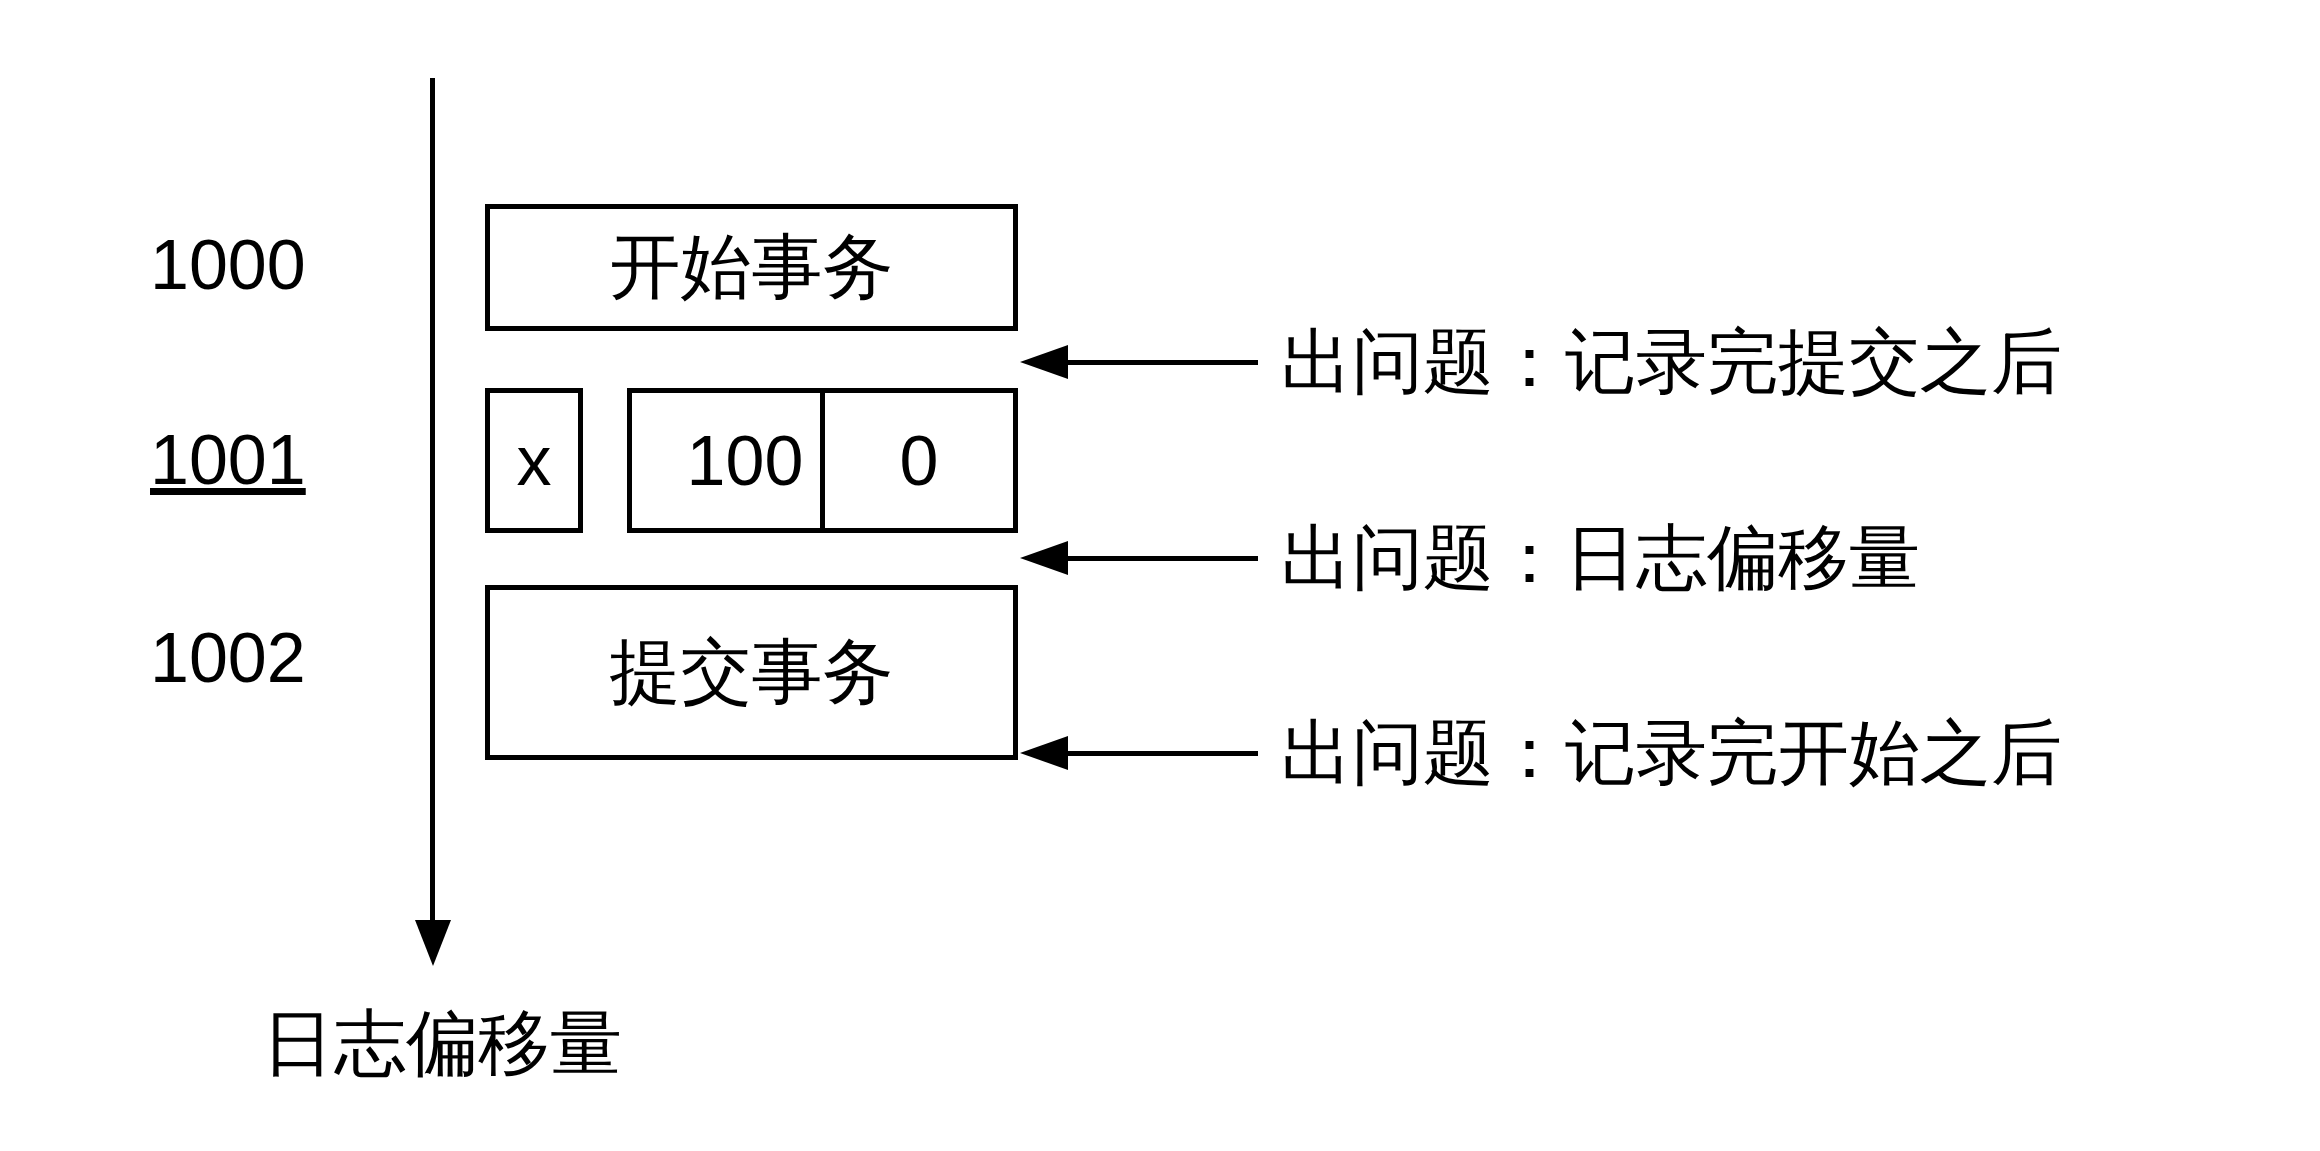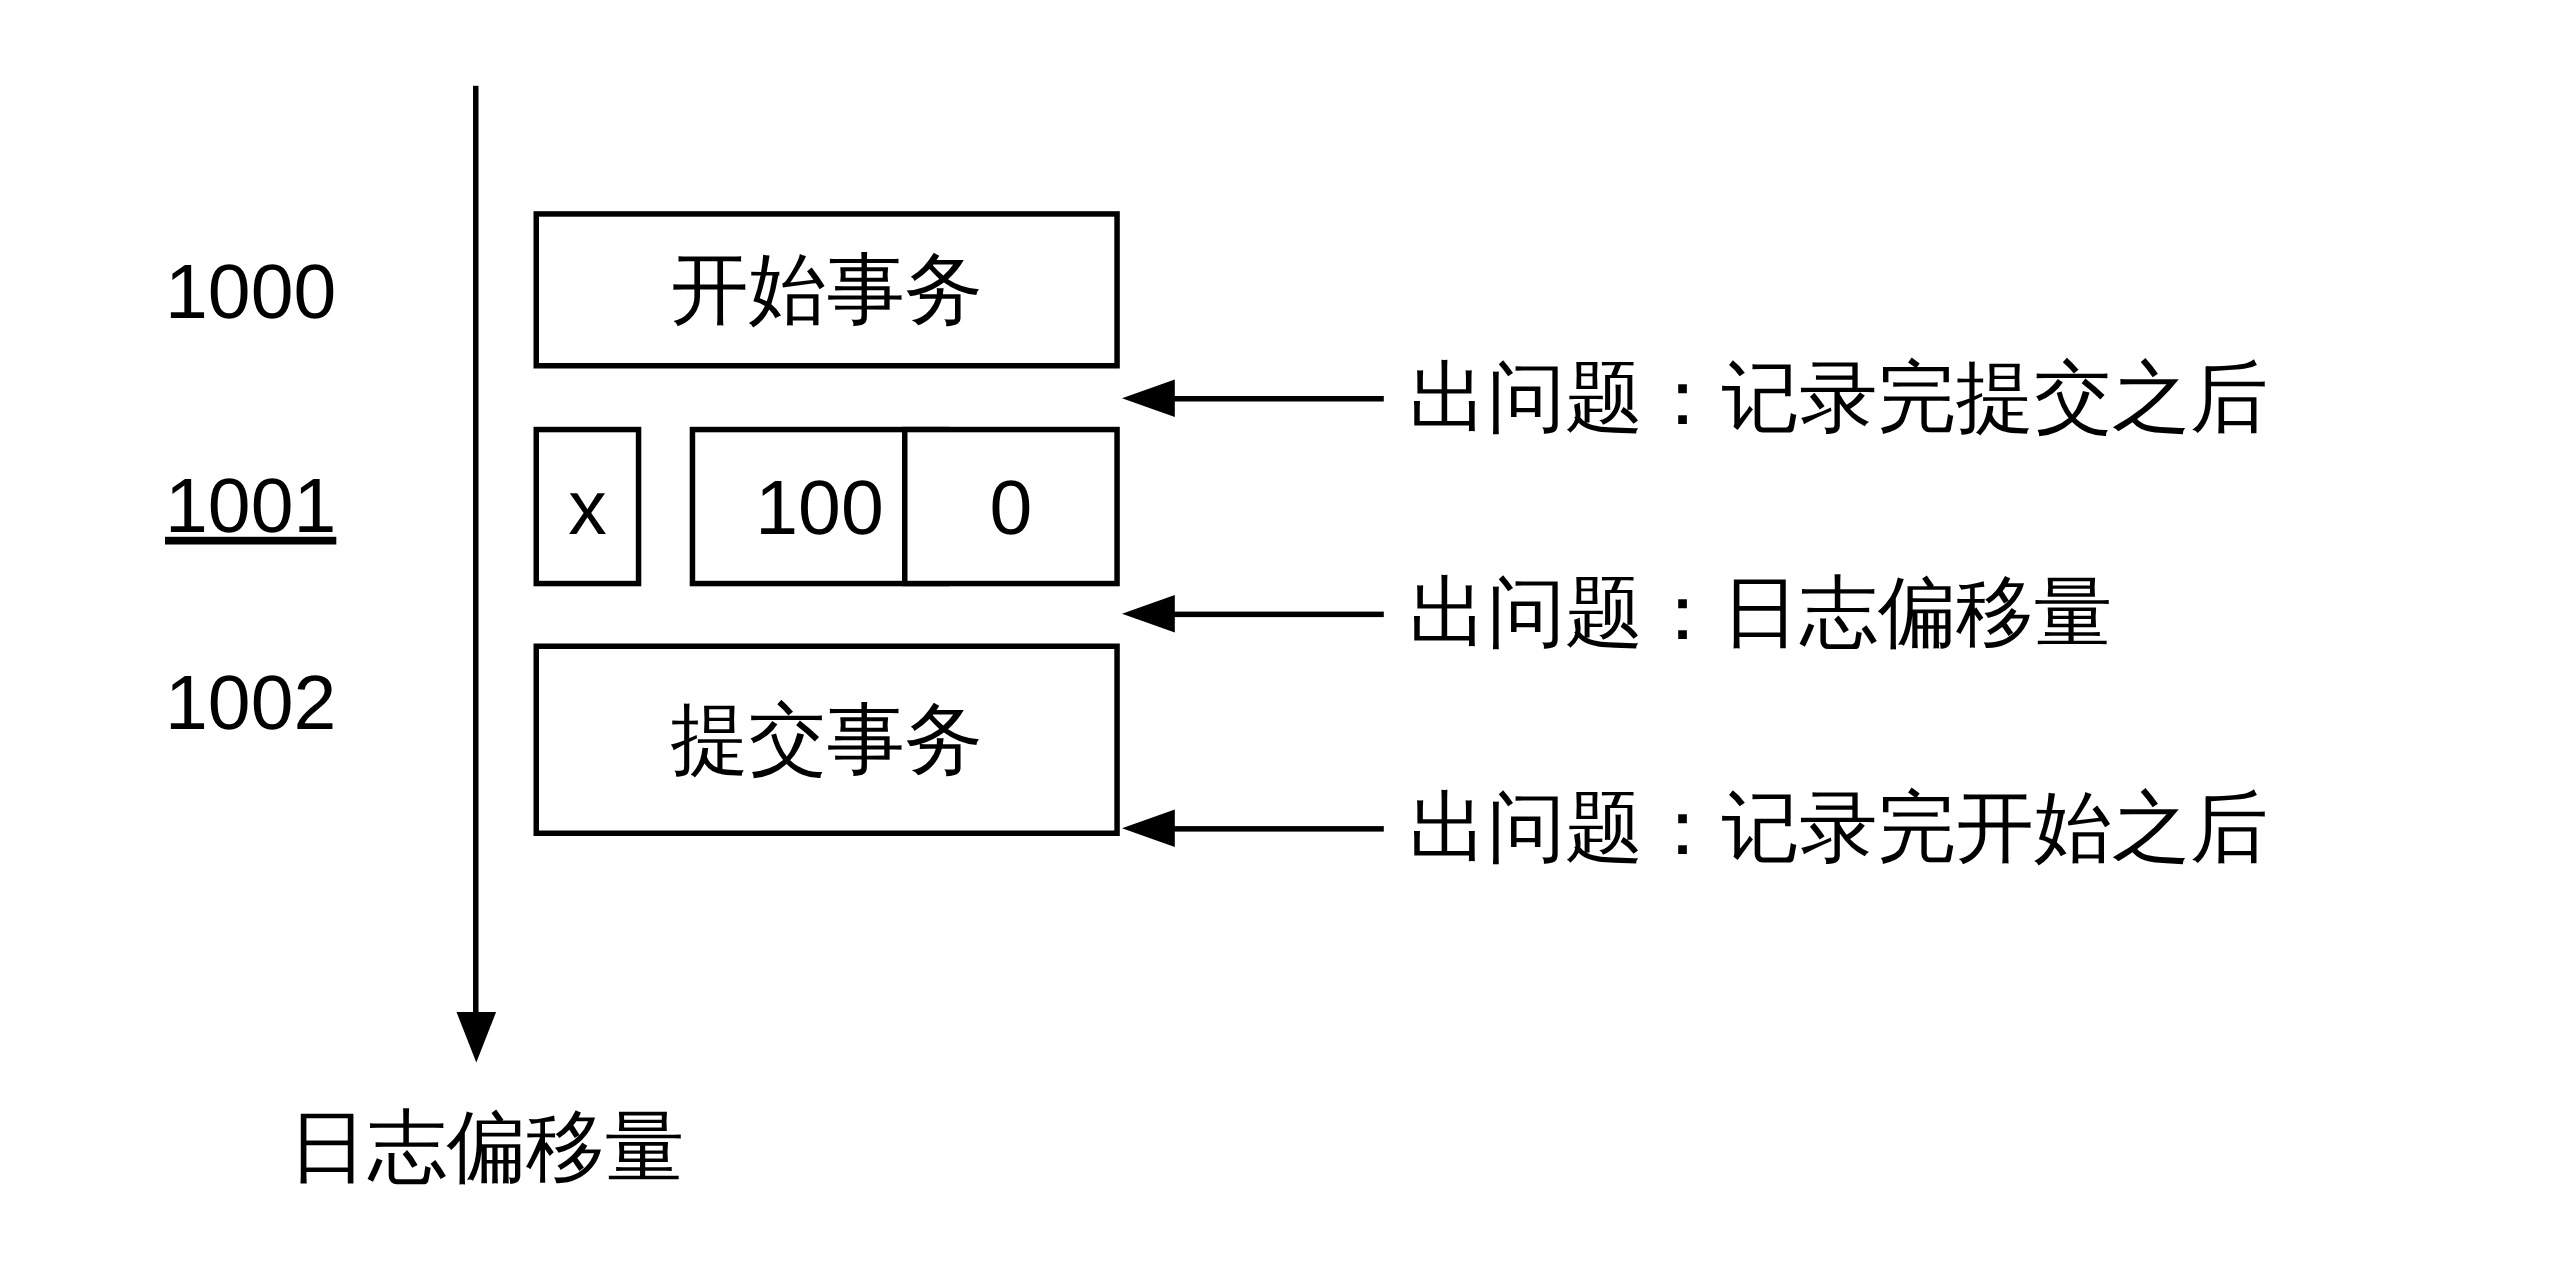--- a/index.html
+++ b/index.html
@@ -41,35 +41,35 @@
 
   
   .offset {
     position: absolute;
     left: 150px; width: 265px;
     text-align: left;
     font-size: 70px; line-height: 74px;
   }
   .offset-0 { top: 228px; }
   .offset-1 { top: 423px; text-decoration: underline; }
-  .offset-2 { top: 602px; }
+  .offset-2 { top: 621px; }
 
   
   .tx-box, .cell {
     position: absolute;
     border: 5px solid var(--foreground);
     background: var(--background);
     display: flex; align-items: center; justify-content: center;
     white-space: nowrap;
   }
   .tx-box {
     left: 485px; width: 533px;
     font-size: 71px;
   }
-  .box-begin  { top: 192px; height: 143px; }
+  .box-begin  { top: 204px; height: 127px; }
   .box-commit { top: 585px; height: 175px; }
   .cell {
     top: 388px; height: 145px;
     font-size: 70px;
   }
   .cell-x   { left: 485px; width: 98px; }
   .cell-100 { left: 605px; width: 236px; margin-left: 22px; }
   .cell-0   { left: 820px; width: 198px; }
 
   

